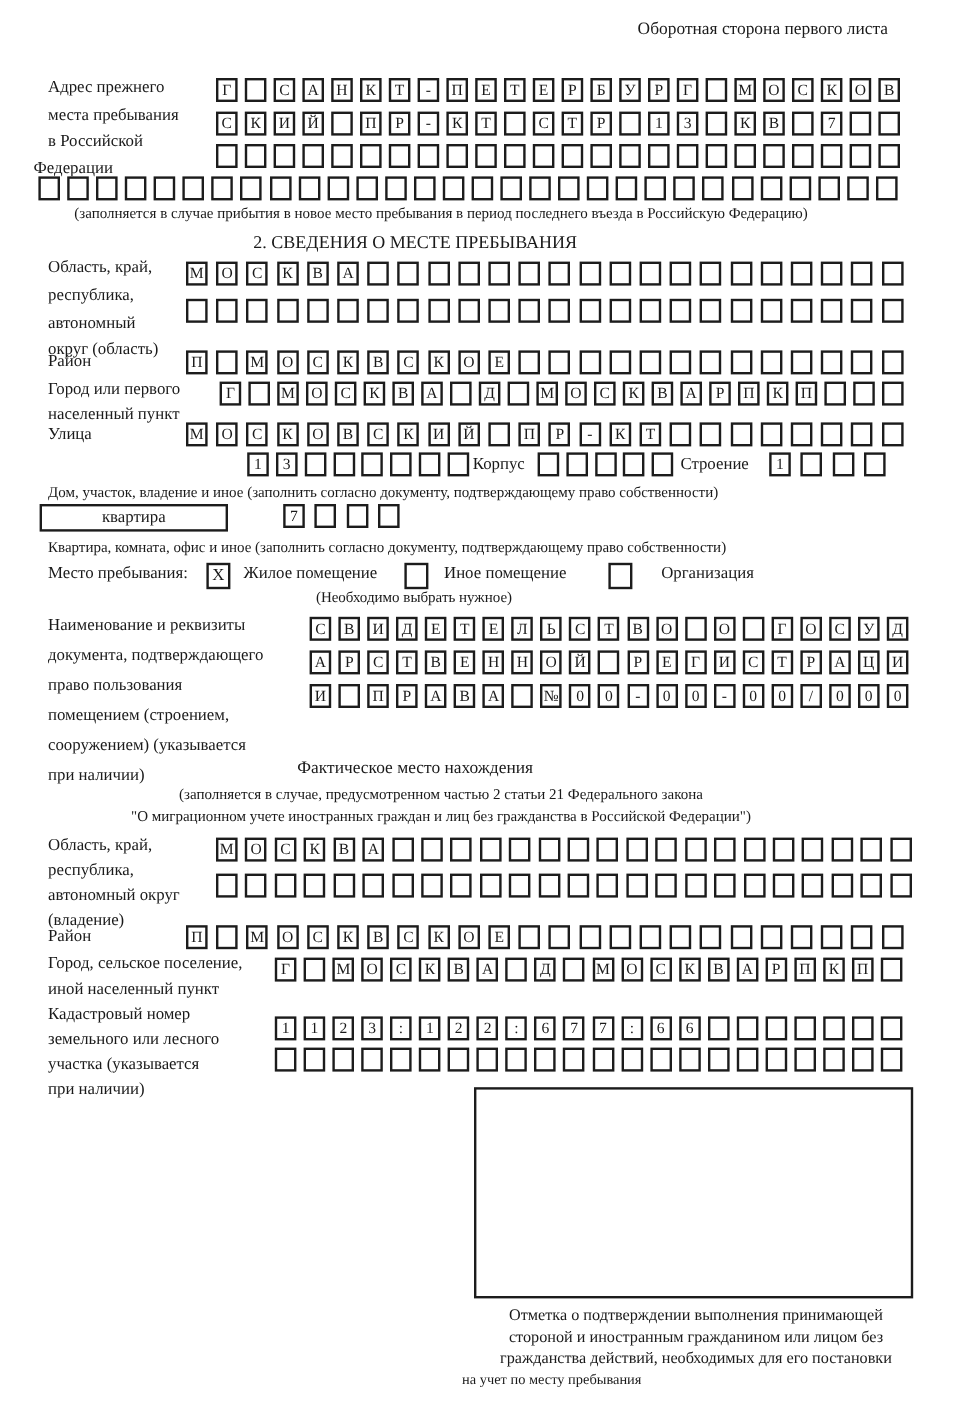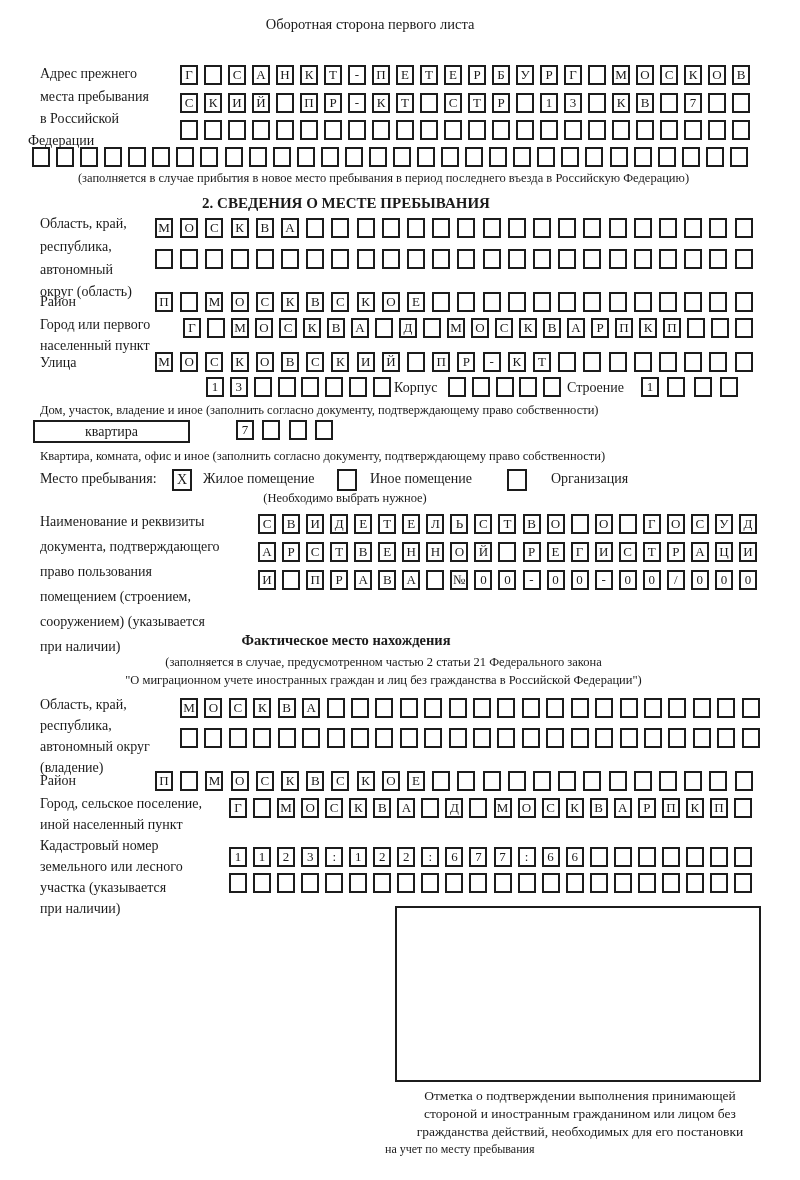--- a/index.html
+++ b/index.html
@@ -1,36 +1,36 @@
 <!DOCTYPE html>
 <html><head>
 <meta charset="utf-8">
 <style>
   html,body{margin:0;padding:0;background:#fff;}
   .sheet{position:relative;width:800px;height:1180px;background:#ffffff;
          font-family:"Liberation Serif",serif;color:#1a1a1a;overflow:hidden;}
   .lbl{position:absolute;font-size:14px;white-space:nowrap;}
   .cap{position:absolute;font-size:12.5px;white-space:nowrap;}
-  .capc{position:absolute;left:0;width:735px;text-align:center;font-size:12.5px;white-space:nowrap;padding-left:16px;}
-  .title{position:absolute;left:0;width:692px;text-align:center;font-weight:bold;font-size:15px;white-space:nowrap;}
+  .capc{position:absolute;left:0;width:735px;text-align:center;font-size:12.5px;white-space:nowrap;}
+  .title{position:absolute;left:0;width:692px;text-align:center;font-weight:normal;font-size:15px;white-space:nowrap;}
   .cellrow{position:absolute;display:flex;justify-content:space-between;}
   .cell{box-sizing:border-box;flex:0 0 18px;width:18px;height:20px;border:2px solid #1c1c1c;
         font-size:13px;line-height:15px;text-align:center;background:#fff;overflow:hidden;}
   .wbox{position:absolute;box-sizing:border-box;border:2px solid #1c1c1c;height:23px;
         text-align:center;font-size:14px;line-height:19px;background:#fff;}
   .chk{position:absolute;box-sizing:border-box;width:20px;height:22px;border:2px solid #1c1c1c;
        text-align:center;font-size:14px;line-height:18px;background:#fff;}
   .bigbox{position:absolute;box-sizing:border-box;border:2px solid #1c1c1c;background:#fff;}
 </style>
 </head>
 <body>
 
 <div class="sheet">
 
-  <div class="lbl" style="left:0;top:16px;width:740px;text-align:center;font-size:14.5px;font-family:Liberation Serif, serif;">Оборотная сторона первого листа</div>
+  <div class="lbl" style="left:0;top:16px;width:740px;text-align:right;font-size:14.5px;font-family:Liberation Serif, serif;">Оборотная сторона первого листа</div>
 
   <div class="lbl" style="left:40px;top:66px">Адрес прежнего</div>
   <div class="lbl" style="left:40px;top:89px">места пребывания</div>
   <div class="lbl" style="left:40px;top:111px">в Российской</div>
   <div class="lbl" style="left:28px;top:133px">Федерации</div>
 
   <div class="cellrow" style="left:180px;top:65px;width:570px">
       <span class="cell">Г</span>
       <span class="cell"></span>
       <span class="cell">С</span>

